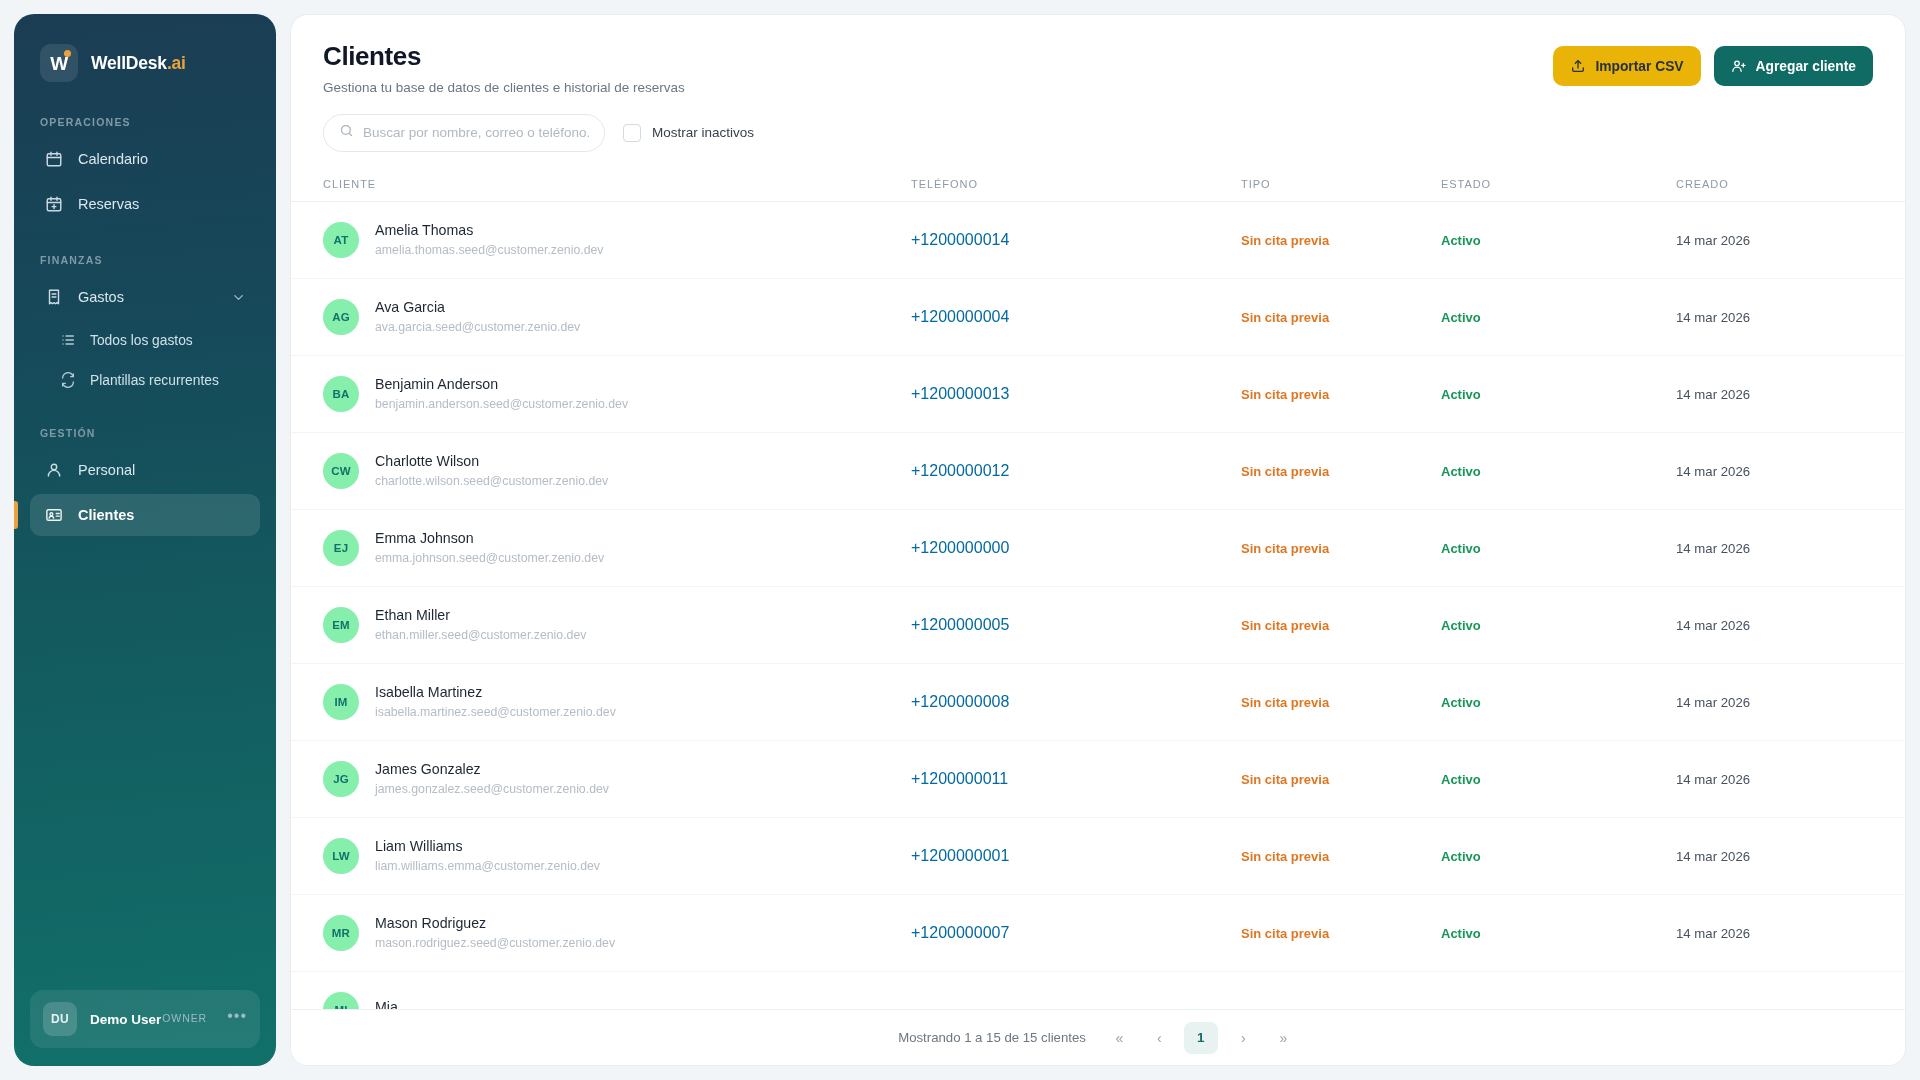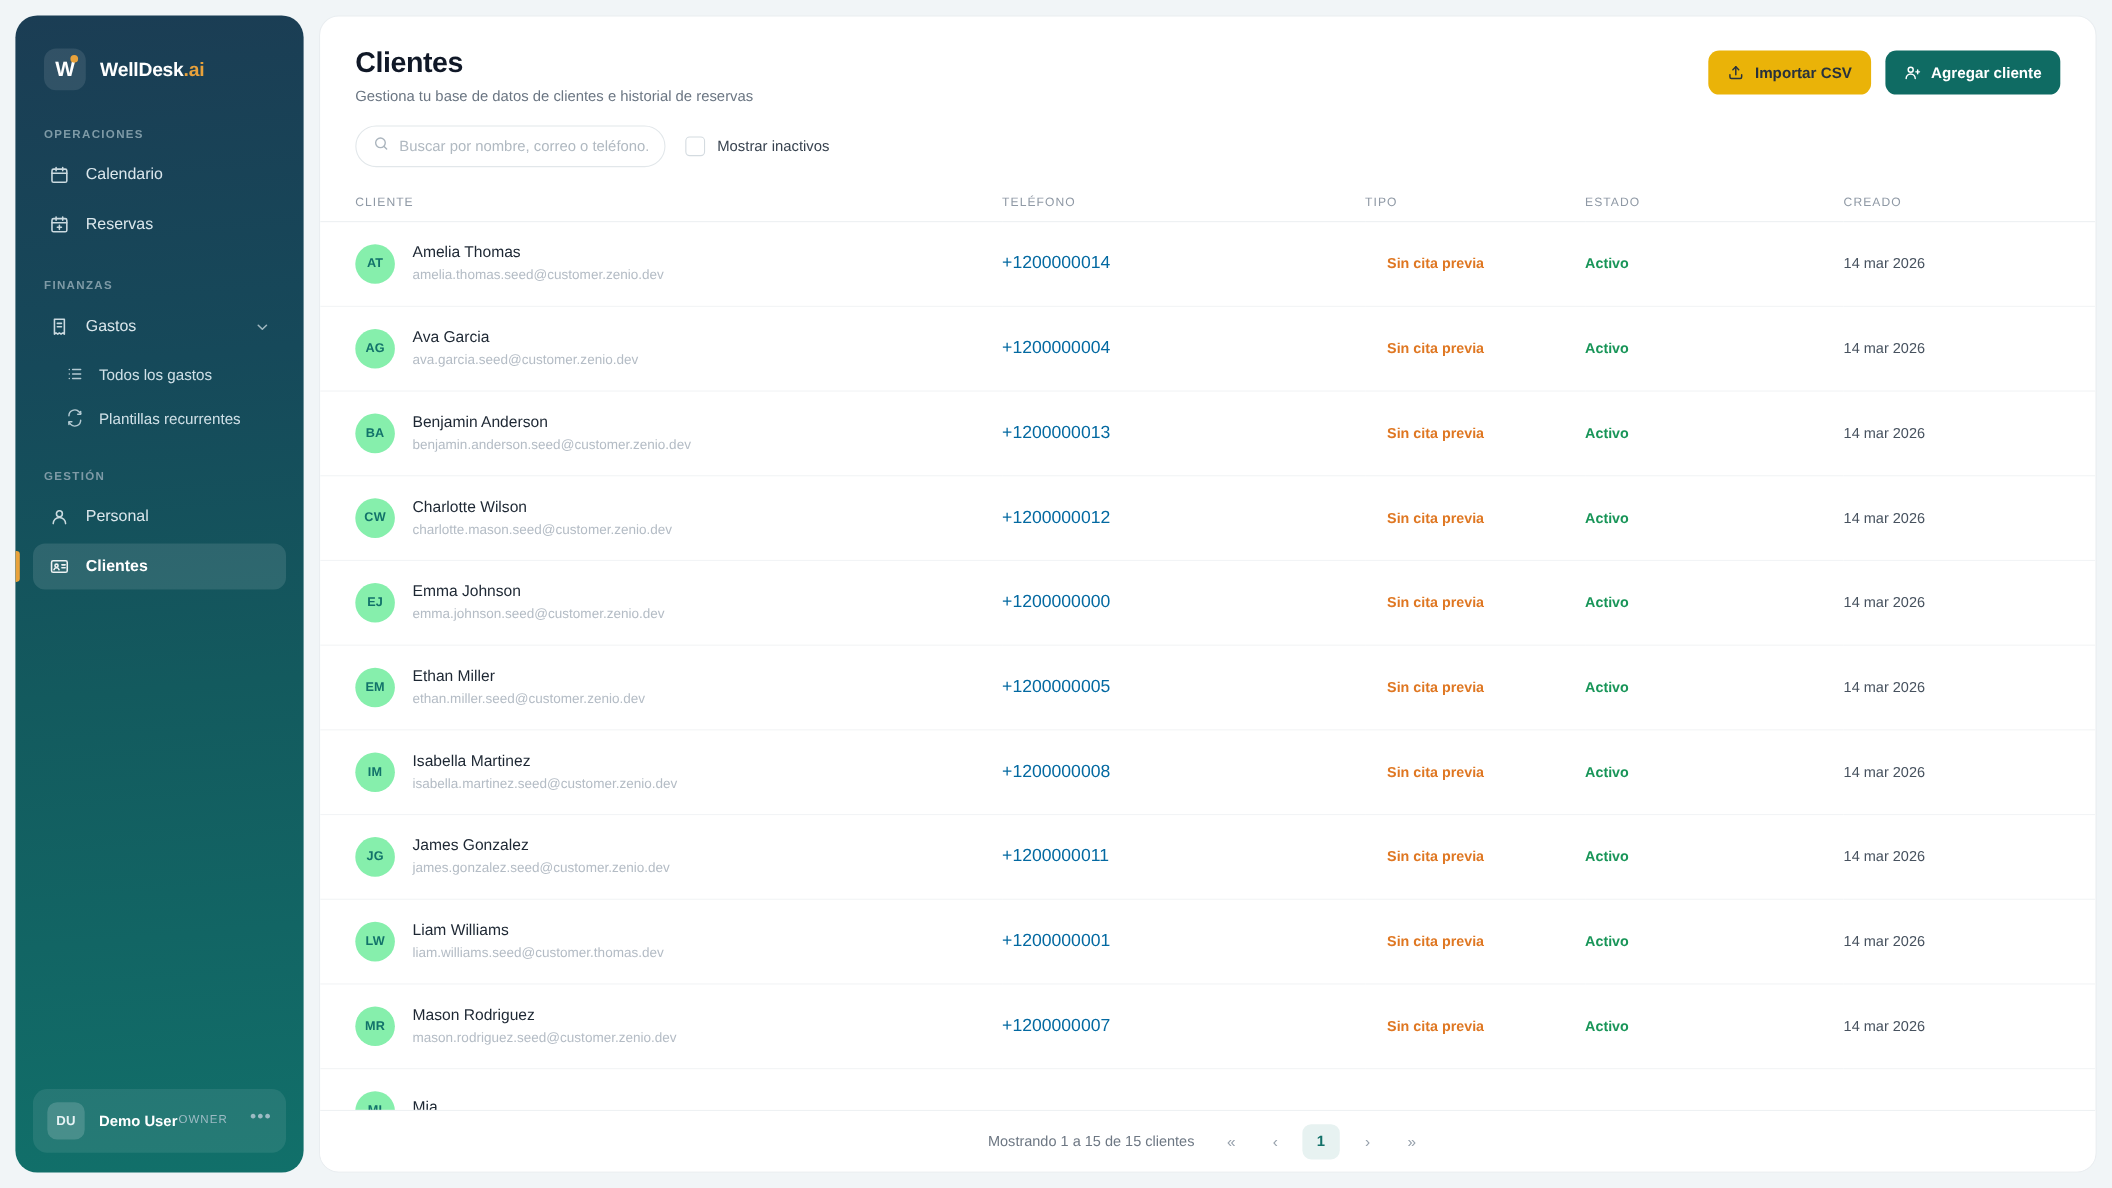--- a/index.html
+++ b/index.html
@@ -318,21 +318,21 @@
     font-size: 11.5px;
     font-weight: bold;
     display: flex; align-items: center; justify-content: center;
     letter-spacing: 0.2px;
   }
   .client-text { display: flex; flex-direction: column; gap: 5px; min-width: 0; }
   .client-name { font-size: 14.2px; color: #1d2733; font-weight: normal; }
   .client-email { font-size: 12.3px; color: #b4bcc5; }
 
   .cell-phone { font-size: 16px; color: #0369a1; }
-  .cell-tipo { font-size: 13px; color: #df7722; font-weight: bold; margin-left: 20px; }
+  .cell-tipo { font-size: 13px; color: #df7722; font-weight: bold; }
   .cell-estado { font-size: 13px; color: #189558; font-weight: bold; }
   .cell-creado { font-size: 13.2px; color: #47525f; }
 
   
   .pagination {
     height: 56px;
     flex: 0 0 56px;
     border-top: 1px solid #eef1f3;
     background: #ffffff;
     display: flex;
@@ -603,21 +603,21 @@
             <td><span class="cell-tipo">Sin cita previa</span></td>
             <td><span class="cell-estado">Activo</span></td>
             <td><span class="cell-creado">14 mar 2026</span></td>
           </tr>
           <tr>
             <td>
               <div class="client-cell">
                 <div class="client-avatar">CW</div>
                 <div class="client-text">
                   <div class="client-name">Charlotte Wilson</div>
-                  <div class="client-email">charlotte.mason.seed@customer.zenio.dev</div>
+                  <div class="client-email">charlotte.wilson.seed@customer.zenio.dev</div>
                 </div>
               </div>
             </td>
             <td><span class="cell-phone">+1200000012</span></td>
             <td><span class="cell-tipo">Sin cita previa</span></td>
             <td><span class="cell-estado">Activo</span></td>
             <td><span class="cell-creado">14 mar 2026</span></td>
           </tr>
           <tr>
             <td>
@@ -678,21 +678,21 @@
             <td><span class="cell-tipo">Sin cita previa</span></td>
             <td><span class="cell-estado">Activo</span></td>
             <td><span class="cell-creado">14 mar 2026</span></td>
           </tr>
           <tr>
             <td>
               <div class="client-cell">
                 <div class="client-avatar">LW</div>
                 <div class="client-text">
                   <div class="client-name">Liam Williams</div>
-                  <div class="client-email">liam.williams.seed@customer.thomas.dev</div>
+                  <div class="client-email">liam.williams.emma@customer.zenio.dev</div>
                 </div>
               </div>
             </td>
             <td><span class="cell-phone">+1200000001</span></td>
             <td><span class="cell-tipo">Sin cita previa</span></td>
             <td><span class="cell-estado">Activo</span></td>
             <td><span class="cell-creado">14 mar 2026</span></td>
           </tr>
           <tr>
             <td>

